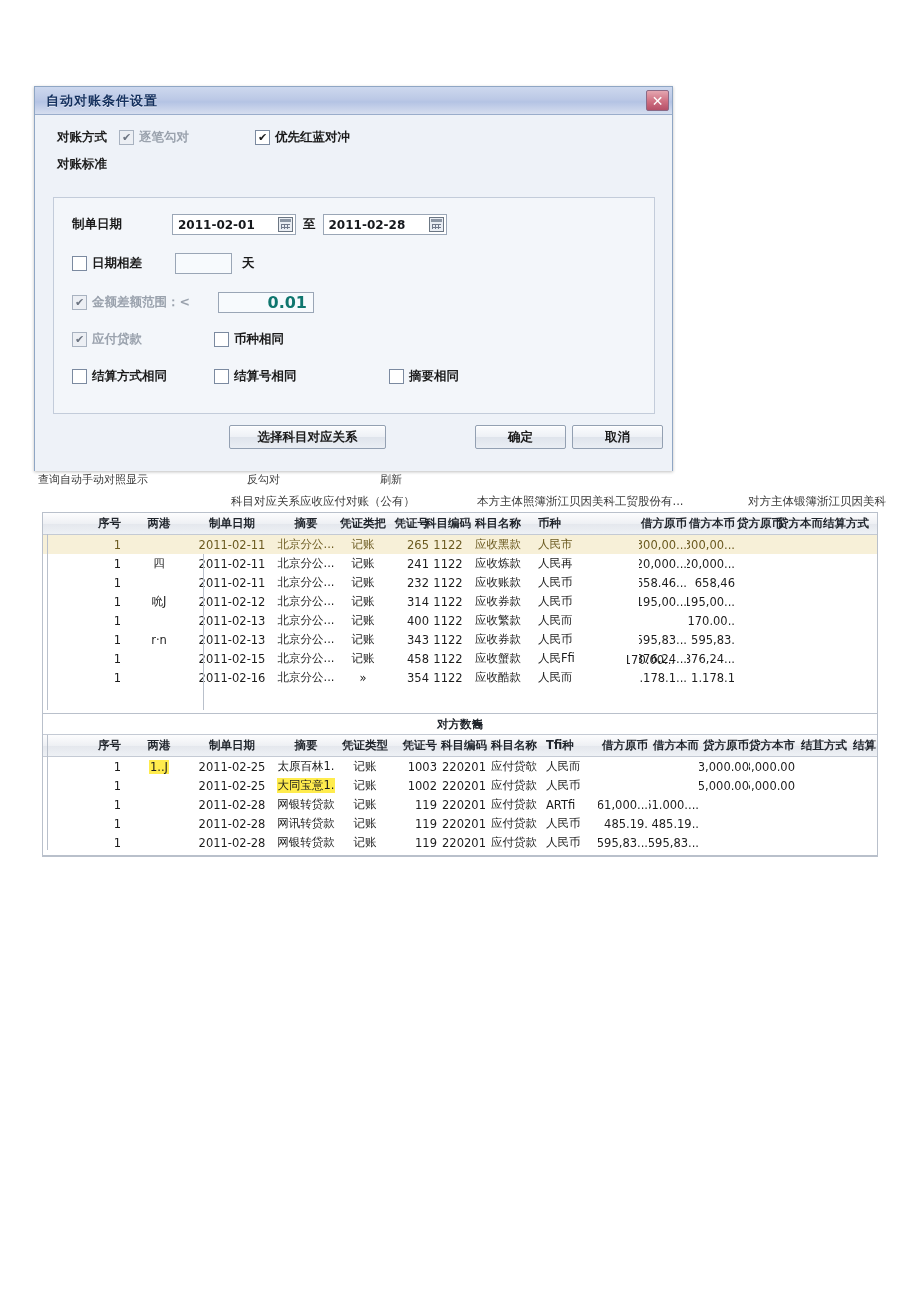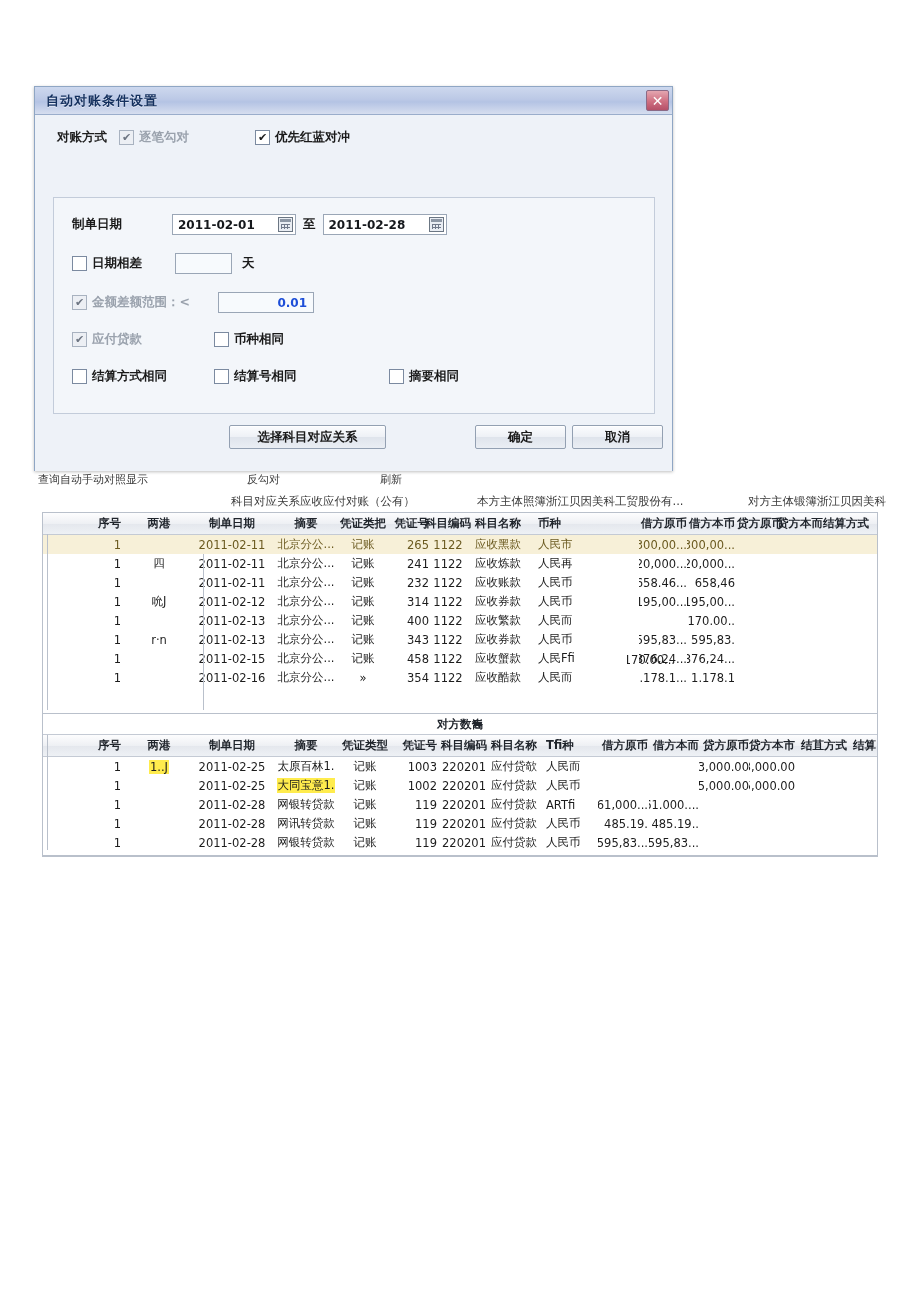--- a/index.html
+++ b/index.html
@@ -70,21 +70,21 @@
   .cal-ico:after{
     content:"";position:absolute;left:2px;right:2px;top:6px;bottom:2px;
     background:repeating-linear-gradient(to right,#70798a 0 1px,transparent 1px 3px),
                repeating-linear-gradient(to bottom,#70798a 0 1px,transparent 1px 3px);
   }
   .zhi{margin:0 7px;font-size:12.5px;font-weight:bold;}
   .numbox{
     width:55px;height:19px;border:1px solid #9aa6b6;background:#f7fafd;
   }
   .numbox.wide{width:88px;display:flex;align-items:center;justify-content:flex-end;
-    padding-right:6px;font-size:12px;font-weight:bold;color:#1d4ed8;}
+    padding-right:6px;font-size:16px;font-weight:bold;color:#0f766e;}
   .unit{margin-left:10px;font-size:12.5px;font-weight:bold;}
 
   .btnrow{position:absolute;left:0;right:0;top:310px;}
   .btn{
     border:1px solid #93a0b2;border-radius:2px;
     background:linear-gradient(to bottom,#fbfcfe 0%,#eef1f6 48%,#dfe4ec 52%,#eaeef4 100%);
     font-size:12.5px;font-weight:bold;color:#1a1a1a;
     display:inline-flex;align-items:center;justify-content:center;cursor:pointer;
     box-shadow:inset 0 1px 0 #ffffff;
   }
@@ -144,20 +144,23 @@
       <span class="cbl dim" style="margin-left:12px;">
         <span class="cb disabled">✔</span>
         <span class="txt">逐笔勾对</span>
       </span>
       <span class="cbl" style="margin-left:66px;">
         <span class="cb">✔</span>
         <span class="txt">优先红蓝对冲</span>
       </span>
     </div>
 
+    <div class="row-std">
+      <span class="lbl">对账标准</span>
+    </div>
 
     <div class="fieldset">
 
       <div class="fl" style="padding-top:16px;">
         <span class="flabel">制单日期</span>
         <span class="dateinput">
           <span>2011-02-01</span>
           <span class="cal-ico"></span>
         </span>
         <span class="zhi">至</span>

